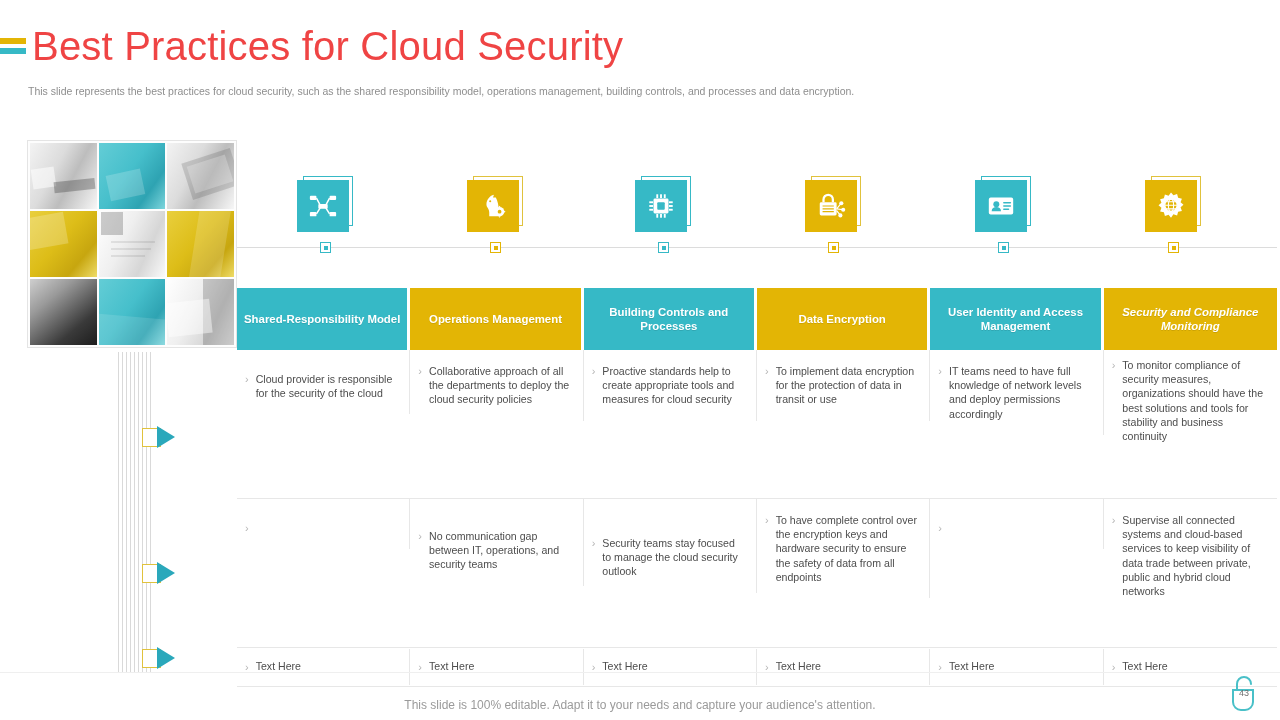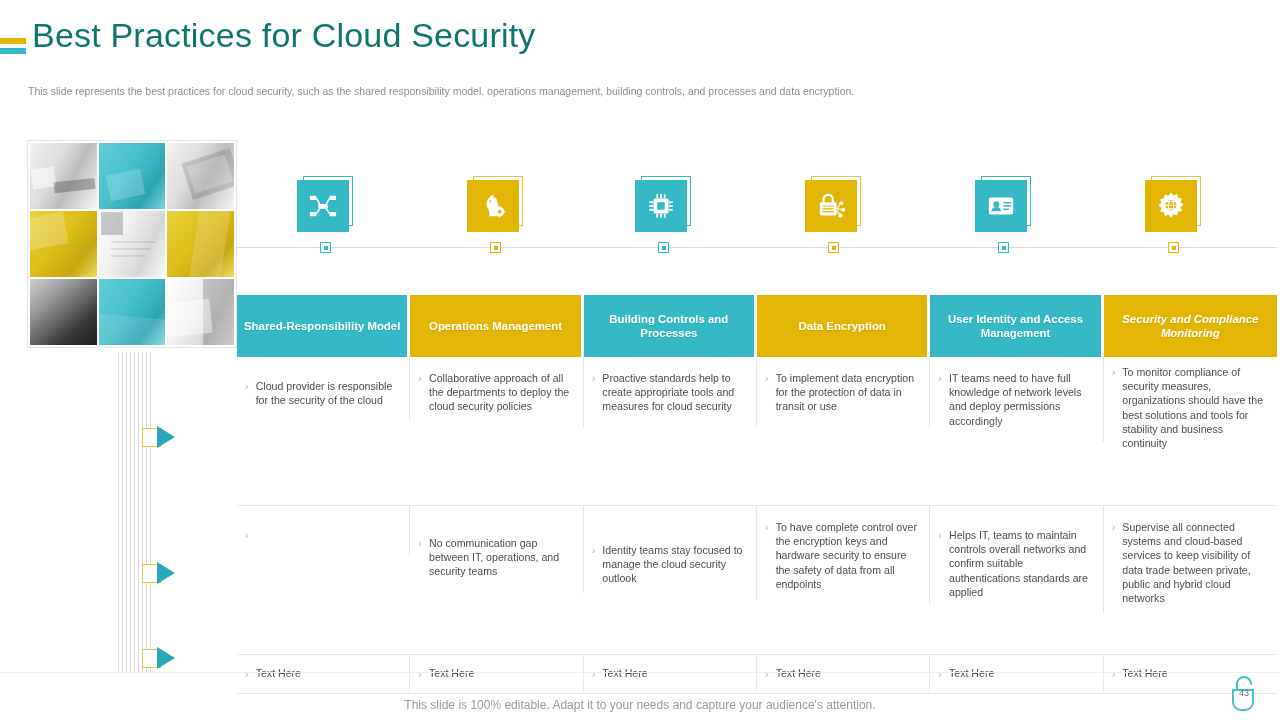--- a/index.html
+++ b/index.html
@@ -12,22 +12,22 @@
   }
   .slide{position:absolute;inset:0;}
 
   
   .title-accent{position:absolute;left:0;top:38px;width:26px;}
   .title-accent .bar{height:6px;width:26px;margin-bottom:4px;}
   .bar-yellow{background:#e3b505;}
   .bar-teal{background:#36b9c6;}
 
   .page-title{
-    position:absolute;left:32px;top:16px;
-    font-size:34px;font-weight:400;color:#0f766e;
+    position:absolute;left:32px;top:24px;
+    font-size:40px;font-weight:400;color:#ef4444;
     letter-spacing:.2px;white-space:nowrap;
   }
   .page-subtitle{
     position:absolute;left:28px;top:85px;
     font-size:10.5px;color:#8e8e8e;white-space:nowrap;
   }
 
   
   .collage{
     position:absolute;left:27px;top:140px;
@@ -81,21 +81,21 @@
   .yellow-bg{background:#e3b505;}
 
   .axis-line{position:absolute;left:237px;top:247px;width:1040px;height:1px;background:#dcdcdc;}
   .node{position:absolute;top:242px;width:11px;height:11px;border:1.6px solid #36b9c6;background:#fff;
         display:flex;align-items:center;justify-content:center;box-sizing:border-box;}
   .node span{width:4px;height:4px;background:#36b9c6;display:block;}
   .node.yellow{border-color:#e3b505;}
   .node.yellow span{background:#e3b505;}
 
   
-  .tbl{position:absolute;left:237px;top:295px;width:1040px;}
+  .tbl{position:absolute;left:237px;top:288px;width:1040px;}
   .row{display:flex;}
 
   .hdr{
     height:62px;
     display:flex;align-items:center;justify-content:center;
     text-align:center;
     color:#ffffff;font-weight:bold;font-size:11.4px;line-height:14px;
     border-right:3px solid #ffffff;
     width:173.33px;box-sizing:border-box;
     text-shadow:0 1px 0 rgba(0,0,0,.10);
@@ -370,29 +370,28 @@
     <div class="body-row r2">
       <div class="cell va-lower">
         <span class="chev">›</span>
       </div>
       <div class="cell" style="padding-top:30px;">
         <span class="chev">›</span>
         <span class="ctext">No communication gap between IT, operations, and security teams</span>
       </div>
       <div class="cell" style="padding-top:37px;">
         <span class="chev">›</span>
-        <span class="ctext">Identity teams stay focused to manage the cloud security outlook</span>
+        <span class="ctext">Security teams stay focused to manage the cloud security outlook</span>
       </div>
       <div class="cell" style="padding-top:14px;">
         <span class="chev">›</span>
         <span class="ctext">To have complete control over the encryption keys and hardware security to ensure the safety of data from all endpoints</span>
       </div>
       <div class="cell" style="padding-top:22px;">
         <span class="chev">›</span>
-        <span class="ctext">Helps IT, teams to maintain controls overall networks and confirm suitable authentications standards are applied</span>
       </div>
       <div class="cell" style="padding-top:14px;">
         <span class="chev">›</span>
         <span class="ctext">Supervise all connected systems and cloud-based services to keep visibility of data trade between private, public and hybrid cloud networks</span>
       </div>
     </div>
 
     <div class="body-row r3">
       <div class="cell" style="padding:11px 10px 11px 8px;">
         <span class="chev">›</span>

